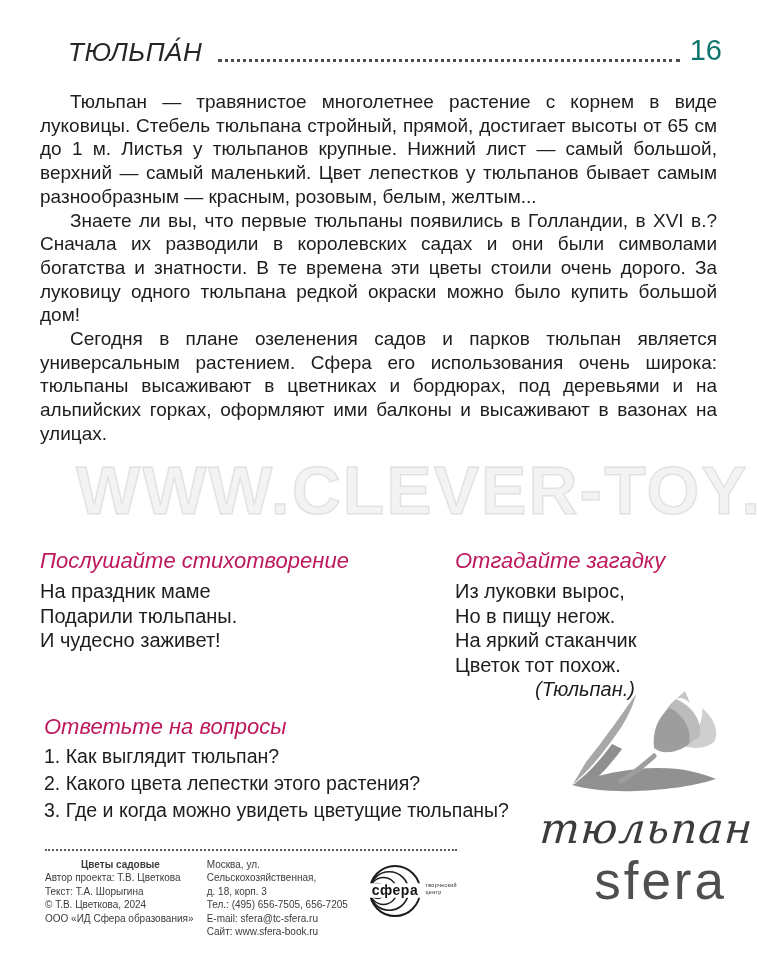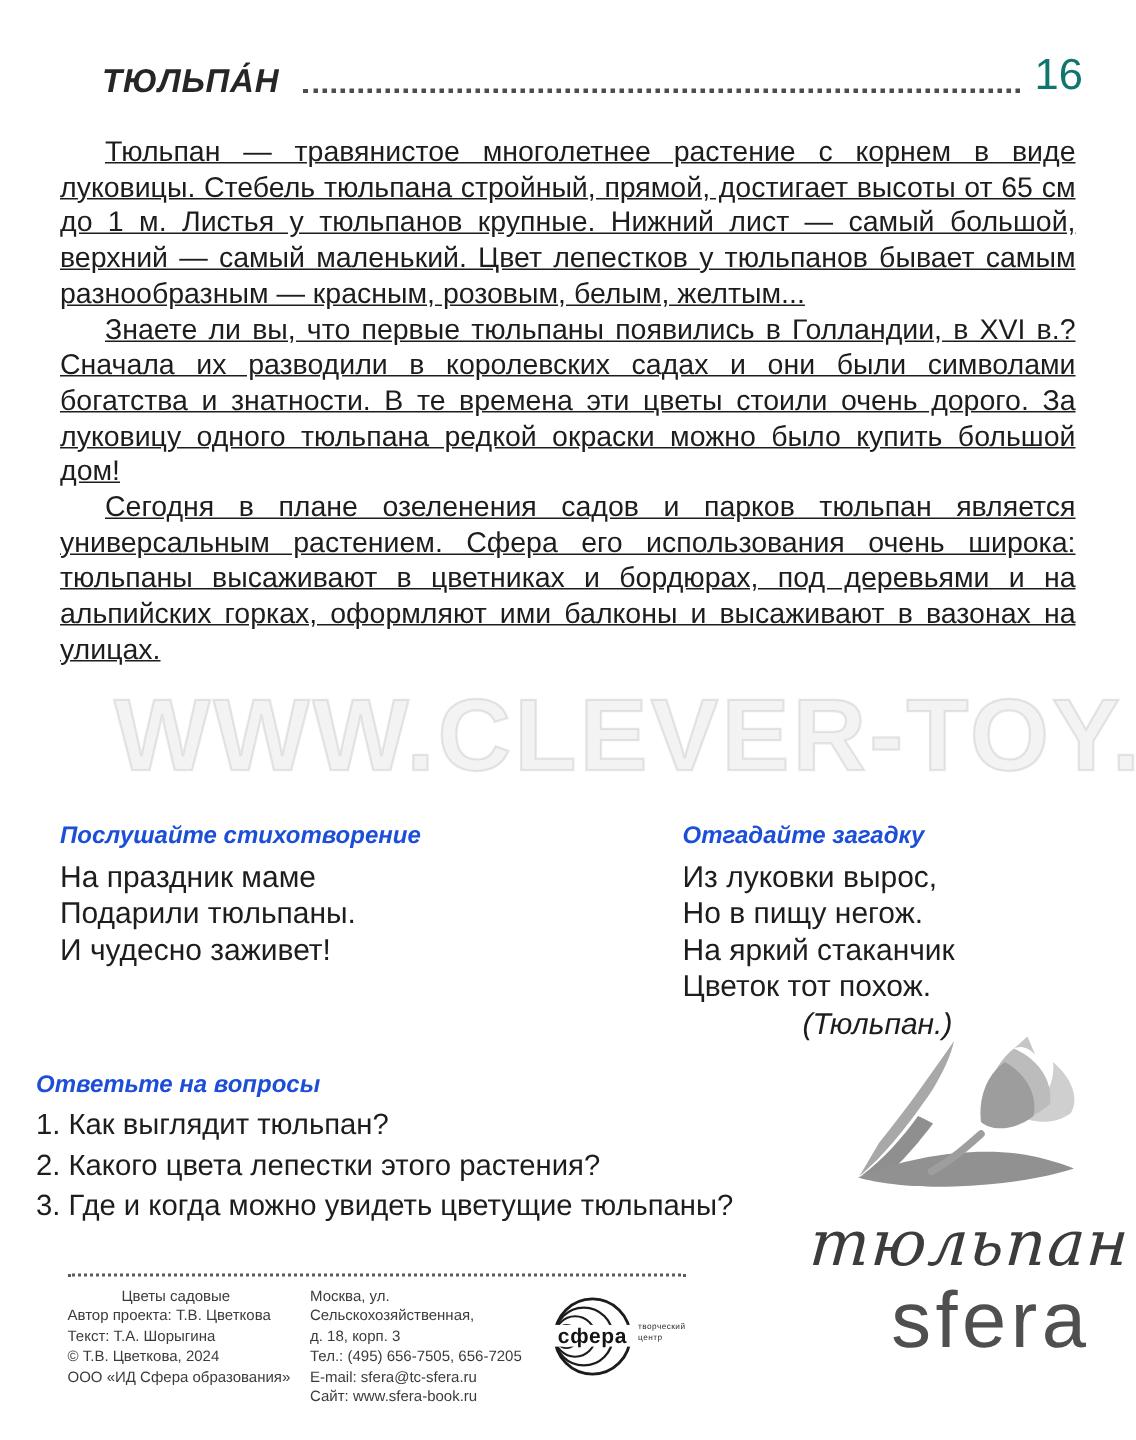--- a/index.html
+++ b/index.html
@@ -3,46 +3,46 @@
 <meta charset="utf-8">
 <style>
   html,body { margin:0; padding:0; background:#ffffff; }
   .page {
     position:relative; width:757px; height:960px; background:#ffffff;
     font-family:"Liberation Sans", sans-serif; overflow:hidden; color:#1d1d1d;
   }
 
   
   .header { position:absolute; top:36px; left:68px; right:35px; display:flex; align-items:flex-end; }
-  .title { font-size:22px; font-weight:bold; font-style:italic; letter-spacing:.5px; color:#262626; line-height:1; white-space:nowrap; }
+  .title { font-size:26px; font-weight:normal; font-style:italic; letter-spacing:.5px; color:#262626; line-height:1; white-space:nowrap; }
   .leader { flex:1; border-bottom:3px dotted #4d4d4d; margin:0 10px 3px 16px; height:0; }
   .pagenum { font-size:29px; color:#0f766e; line-height:1; }
 
   
   .watermark {
     position:absolute; top:451px; left:76px; width:660px; white-space:nowrap;
     font-size:68px; font-weight:bold; letter-spacing:2px;
     color:rgba(140,140,140,0.10); -webkit-text-stroke:1.5px rgba(130,130,130,0.18);
     pointer-events:none; z-index:1;
   }
 
   
-  .article { position:absolute; top:90px; left:40px; width:677px; font-size:19px; line-height:23.7px; text-align:justify; z-index:2;text-decoration:underline; }
+  .article { position:absolute; top:90px; left:40px; width:677px; font-size:19px; line-height:23.7px; text-align:justify; z-index:2; }
   .article p { margin:0; }
   .article p.indent { text-indent:30px; }
 
   
   .poem    { position:absolute; top:549px; left:40px;  width:400px; z-index:2; }
   .riddle  { position:absolute; top:549px; left:455px; width:275px; z-index:2; }
-  .sec-heading { font-size:16px; font-weight:bold; font-style:italic; color:#1d4ed8; margin:0 0 6px 0; line-height:1.1; }
+  .sec-heading { font-size:22px; font-weight:normal; font-style:italic; color:#be185d; margin:0 0 6px 0; line-height:1.1; }
   .sec-line { font-size:20px; line-height:24.5px; }
   .riddle-answer { font-size:20px; font-style:italic; line-height:24.5px; padding-left:80px; }
 
   
-  .questions { position:absolute; top:715px; left:24px; width:505px; z-index:2; }
+  .questions { position:absolute; top:715px; left:44px; width:505px; z-index:2; }
   .questions .sec-line { line-height:27px; font-size:19.5px; }
   .questions .sec-heading { margin-bottom:4px; }
 
   
   .tulip-art { position:absolute; top:688px; left:548px; width:180px; height:118px; margin:0; z-index:2; }
   .word-ru {
     position:absolute; top:804px; left:540px; width:192px; text-align:center;
     font-family:"DejaVu Serif", serif; font-style:italic; font-size:42px;
     letter-spacing:1px; color:#3c3c3c; transform:skewX(-4deg); z-index:2;
   }
@@ -52,21 +52,21 @@
   }
 
   
   .footer {
     position:absolute; top:849px; left:45px; width:412px;
     border-top:2px dotted #5a5a5a; padding-top:7px; display:flex; z-index:2;
   }
   .f-col { font-size:10px; line-height:13.4px; color:#3b3b3b; }
   .f-col1 { width:158px; }
   .f-col2 { width:152px; margin-left:4px; }
-  .f-bold { font-weight:normal;padding-left:36px; }
+  .f-bold { font-weight:bold;padding-left:36px; }
   .f-logo { margin-left:10px; display:flex; align-items:flex-start; padding-top:6px; }
   .f-tagline { font-size:5.5px; line-height:6.5px; color:#2c2c2c; margin-left:3px; margin-top:18px; letter-spacing:.3px; }
 </style>
 </head>
 <body>
 
 <div class="page">
 
   <div class="header">
     <h1 class="title" style="margin:0">ТЮЛЬПА́Н</h1>

